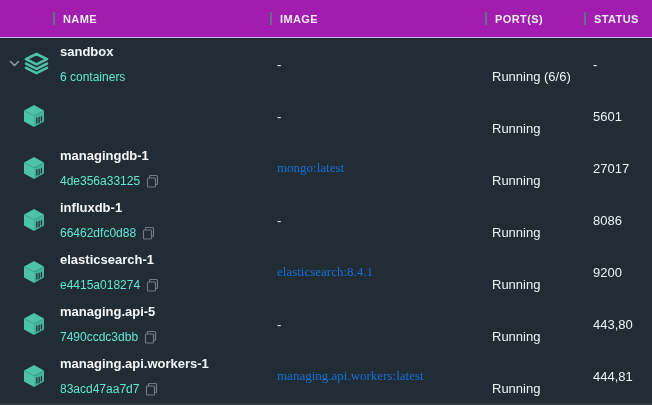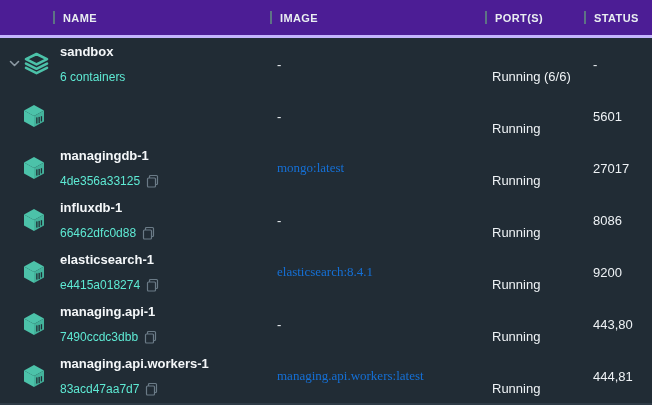--- a/index.html
+++ b/index.html
@@ -9,22 +9,22 @@
     background:#212c35;
     color:#eef2f5;
   }
   .app { width:652px; height:405px; position:relative; display:flex; flex-direction:column; }
 
   
   .grid { display:grid; grid-template-columns:53px 217px 215px 99px 1fr; align-items:center; }
 
   
   .table-header {
-    height:38px; background:#4c1d95; flex:0 0 auto;
-    border-bottom:3px solid #c4b5fd;
+    height:38px; background:#a21caf; flex:0 0 auto;
+    border-bottom:1px solid #c4b5fd;
   }
   .hcell { display:flex; align-items:center; height:100%; }
   .vbar { width:2px; height:13px; background:#5d7385; margin-right:8px; flex:0 0 auto; }
   .hlabel {
     font-size:11px; font-weight:bold; letter-spacing:0.4px; color:#e9eef1;
     white-space:nowrap;
   }
 
   
   .rows { flex:1 1 auto; }
@@ -215,21 +215,21 @@
             <polygon points="10,0 20,5.5 10,11 0,5.5" fill="#4cc2a9"></polygon>
             <polygon points="0,5.5 10,11 10,22 0,16.5" fill="#4cc2a9"></polygon>
             <polygon points="20,5.5 20,16.5 10,22 10,11" fill="#43b29b"></polygon>
             <rect x="12.2" y="12.4" width="1.3" height="6.2" fill="#212c35"></rect>
             <rect x="14.5" y="11.9" width="1.3" height="6.2" fill="#212c35"></rect>
             <rect x="16.8" y="11.2" width="1.3" height="5.2" fill="#212c35"></rect>
           </svg>
         </span>
       </div>
       <div class="name-cell">
-        <span class="cname">managing.api-1</span>
+        <span class="cname">managing.api-5</span>
         <span class="csub">
             <span>7490ccdc3dbb</span>
           <span class="copy-icon">
             <svg width="13" height="14" viewBox="0 0 13 14">
                 <rect x="3.5" y="1.5" width="8" height="9" rx="1" fill="none" stroke="#6b7b87" stroke-width="1.2"></rect>
                 <rect x="1.5" y="4" width="8" height="9" rx="1" fill="#212c35" stroke="#6b7b87" stroke-width="1.2"></rect>
               </svg>
           </span>
         </span>
       </div>

